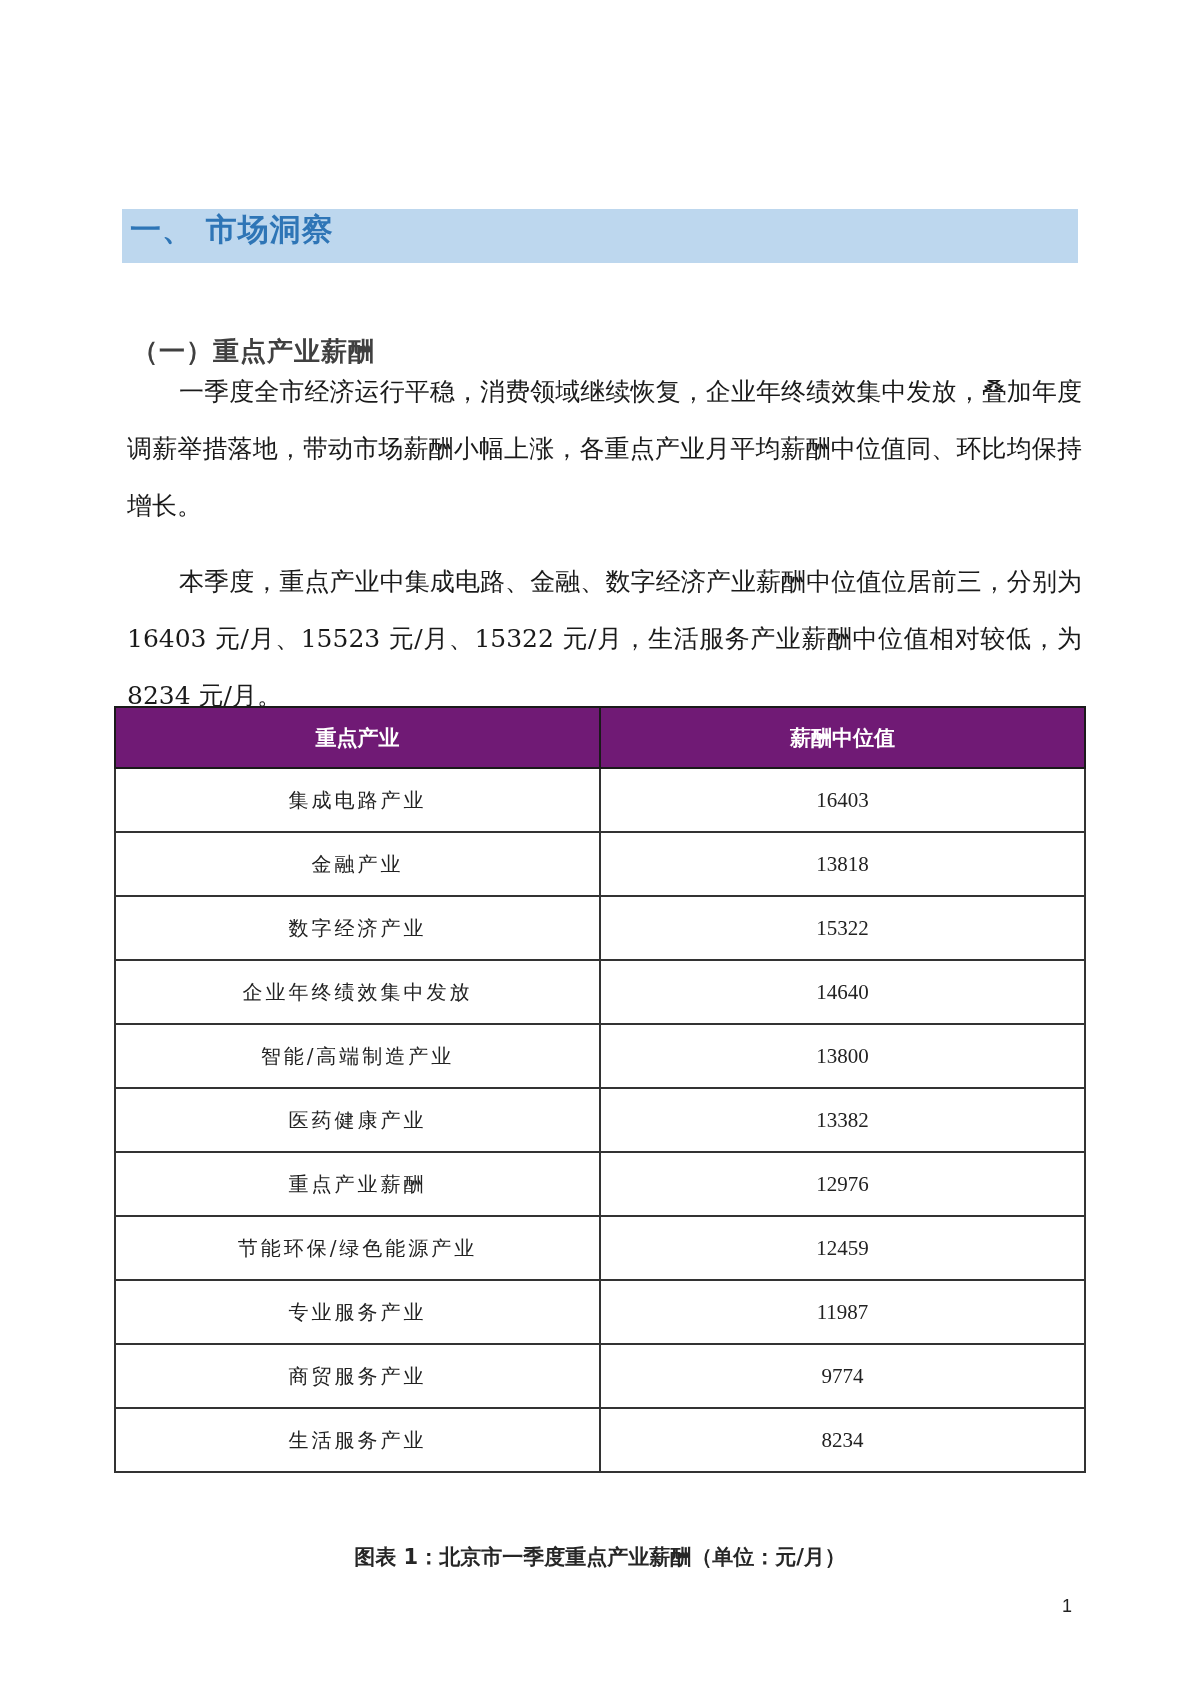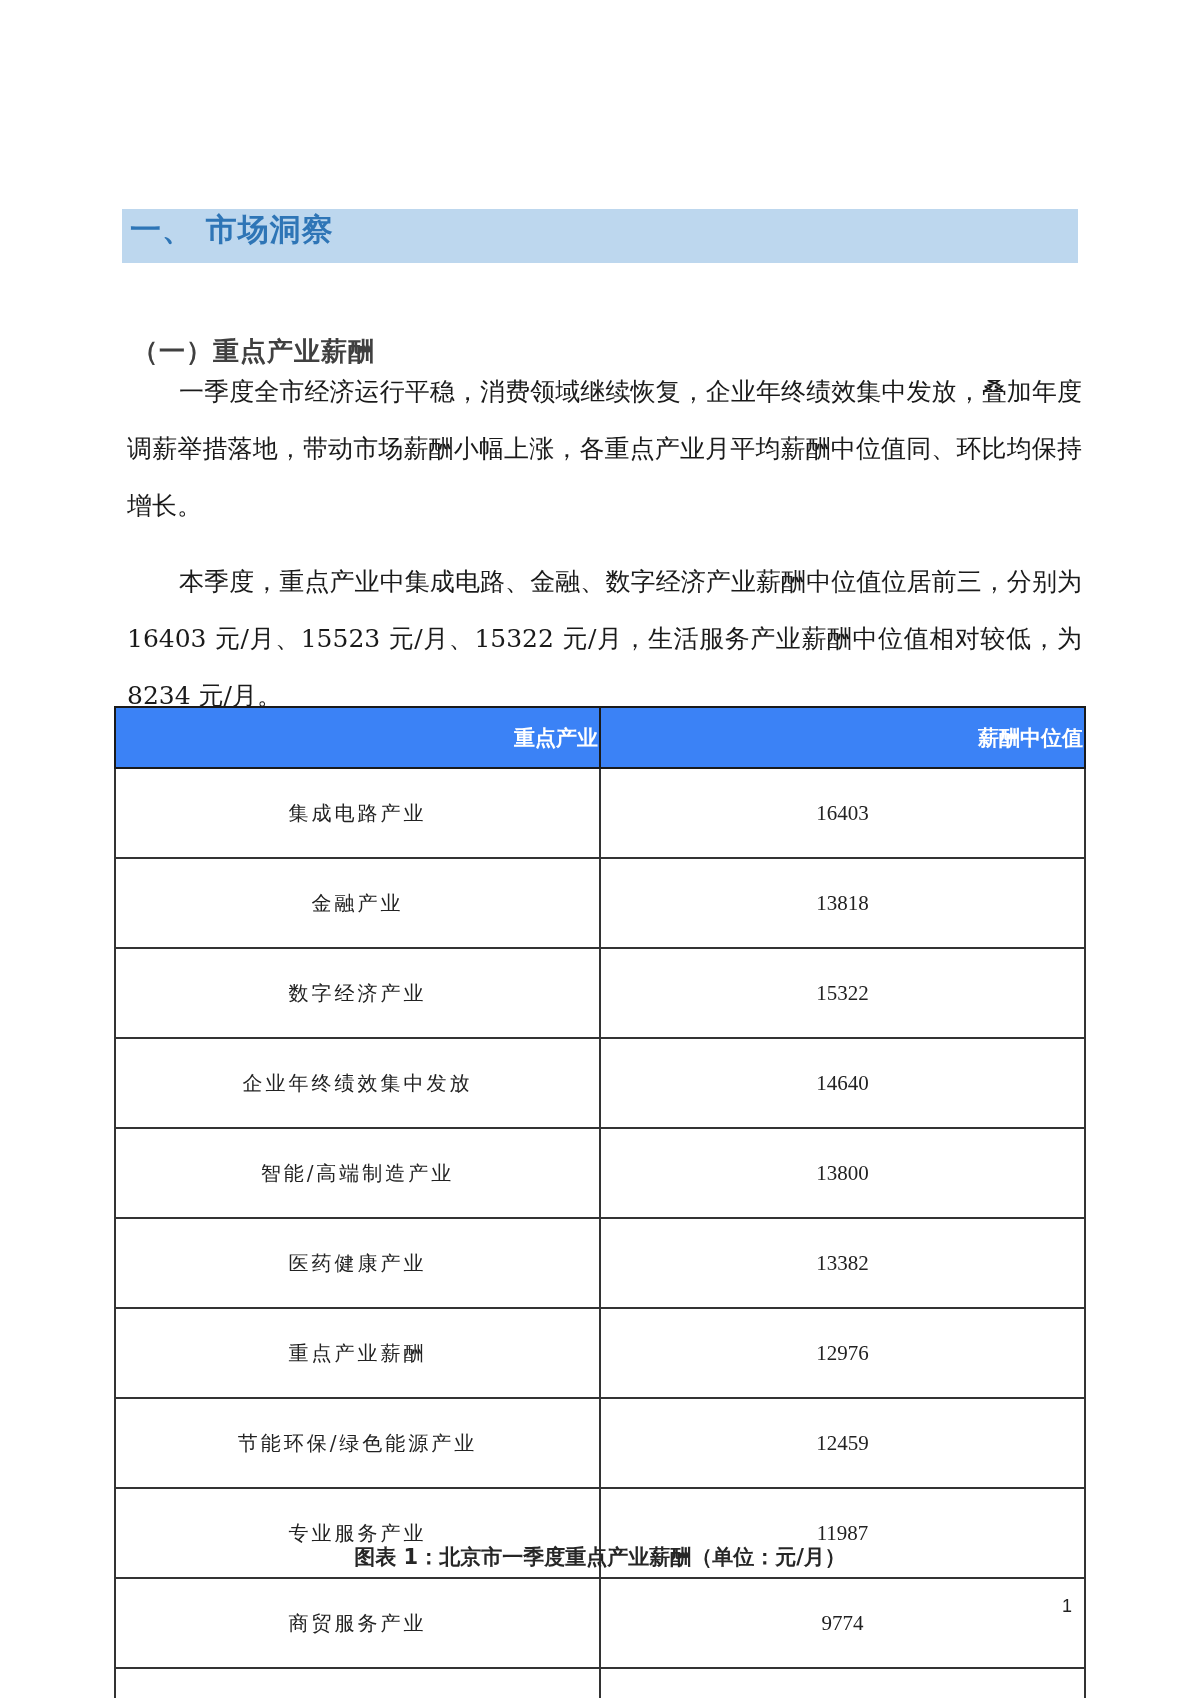--- a/index.html
+++ b/index.html
@@ -59,37 +59,37 @@
 
     .data-table {
       position: absolute;
       left: 114px;
       top: 706px;
       width: 972px;
       border-collapse: collapse;
       border: 2px solid #333;
     }
     .data-table th {
-      background: #3b82f6;
+      background: #701a75;
       color: #ffffff;
       font-family: "DejaVu Sans", "Liberation Sans", sans-serif;
       font-weight: bold;
       font-size: 21px;
       height: 57px;
       border: 2px solid #1a1a1a;
-      text-align: right;
+      text-align: center;
       width: 50%;
     }
     .data-table td {
       height: 56px;
       border: 2px solid #333;
       text-align: center;
       font-size: 20px;
       color: #222;
-      padding: 16px;
+      padding: 3px;
     }
     .data-table td.ind {
       letter-spacing: 3px;
     }
     .data-table td.num {
       font-family: "Liberation Serif", "DejaVu Serif", serif;
       font-size: 21px;
     }
     .caption {
       position: absolute;

